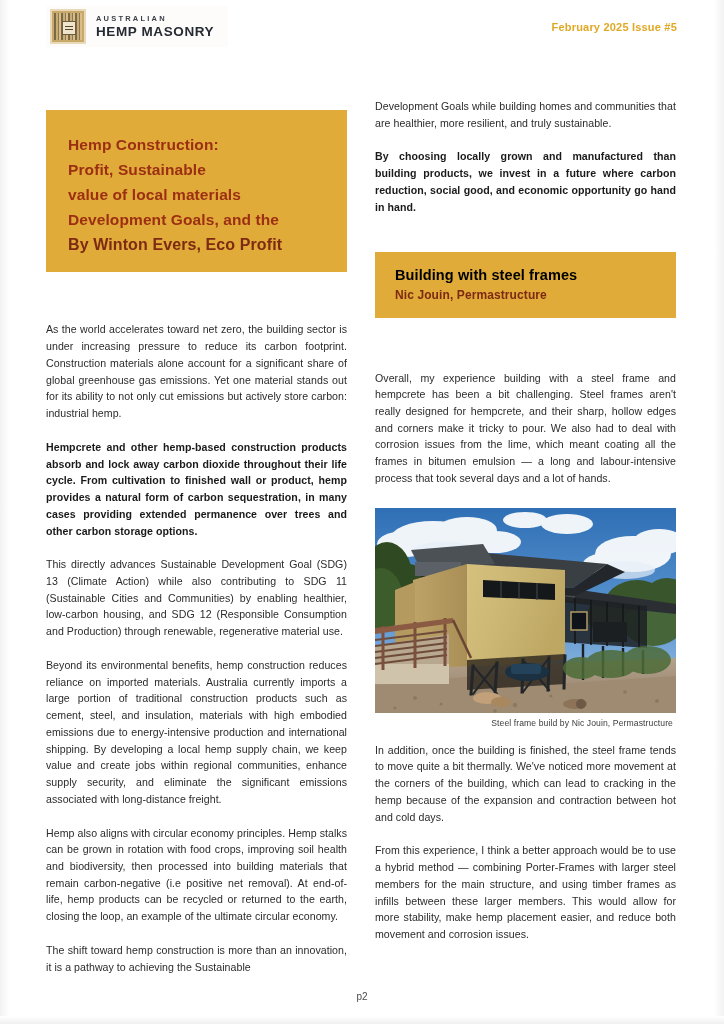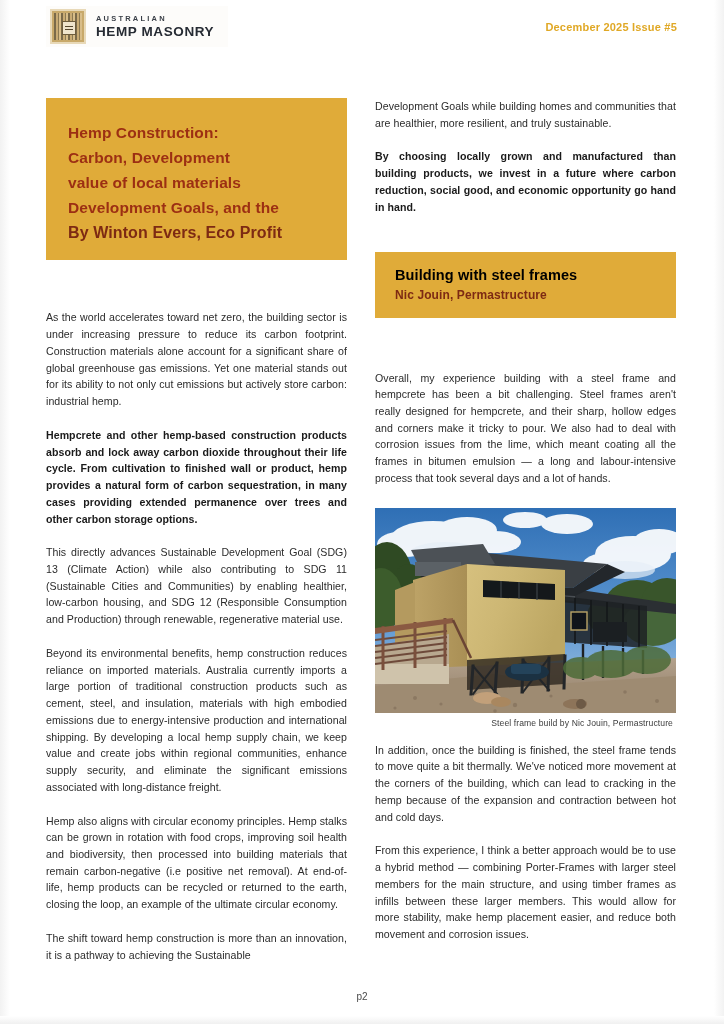--- a/index.html
+++ b/index.html
@@ -126,21 +126,21 @@
     color: #e0a825;
     letter-spacing: 0.2px;
   }
 
   
   .col {
     position: absolute;
     width: 301px;
     top: 98px;
   }
-  .col-left  { left: 46px; }
+  .col-left  { left: 46px; margin-top: 12px; }
   .col-right { left: 375px; }
 
   p.body {
     margin: 0 0 17px 0;
     font-size: 10.6px;
     line-height: 1.58;
     color: #2b2b2b;
     text-align: justify;
     letter-spacing: 0.05px;
   }
@@ -239,28 +239,28 @@
       <div class="logo-mark">
         <div class="stripes"></div>
         <div class="inner-square"></div>
       </div>
       <div class="logo-text">
         <div class="line1">AUSTRALIAN</div>
         <div class="line2">HEMP MASONRY</div>
       </div>
     </div>
 
-    <div class="issue-line">December 2025  Issue #5</div>
+    <div class="issue-line">February 2025  Issue #5</div>
   </div>
 
   <div class="col col-left">
 
     <div class="banner banner-main">
       <div class="title-line">Hemp Construction:</div>
-      <div class="title-line">Carbon, Development</div>
+      <div class="title-line">Profit, Sustainable</div>
       <div class="title-line">value of local materials</div>
       <div class="title-line">Development Goals, and the</div>
       <div class="byline">By Winton Evers, Eco Profit</div>
     </div>
 
     <p class="body">As the world accelerates toward net zero, the building sector is under increasing pressure to reduce its carbon footprint. Construction materials alone account for a significant share of global greenhouse gas emissions. Yet one material stands out for its ability to not only cut emissions but actively store carbon: industrial hemp.</p>
     <p class="body bold">Hempcrete and other hemp-based construction products absorb and lock away carbon dioxide throughout their life cycle. From cultivation to finished wall or product, hemp provides a natural form of carbon sequestration, in many cases providing extended permanence over trees and other carbon storage options.</p>
     <p class="body">This directly advances Sustainable Development Goal (SDG) 13 (Climate Action) while also contributing to SDG 11 (Sustainable Cities and Communities) by enabling healthier, low-carbon housing, and SDG 12 (Responsible Consumption and Production) through renewable, regenerative material use.</p>
     <p class="body">Beyond its environmental benefits, hemp construction reduces reliance on imported materials. Australia currently imports a large portion of traditional construction products such as cement, steel, and insulation, materials with high embodied emissions due to energy-intensive production and international shipping. By developing a local hemp supply chain, we keep value and create jobs within regional communities, enhance supply security, and eliminate the significant emissions associated with long-distance freight.</p>
     <p class="body">Hemp also aligns with circular economy principles. Hemp stalks can be grown in rotation with food crops, improving soil health and biodiversity, then processed into building materials that remain carbon-negative (i.e positive net removal). At end-of-life, hemp products can be recycled or returned to the earth, closing the loop, an example of the ultimate circular economy.</p>

